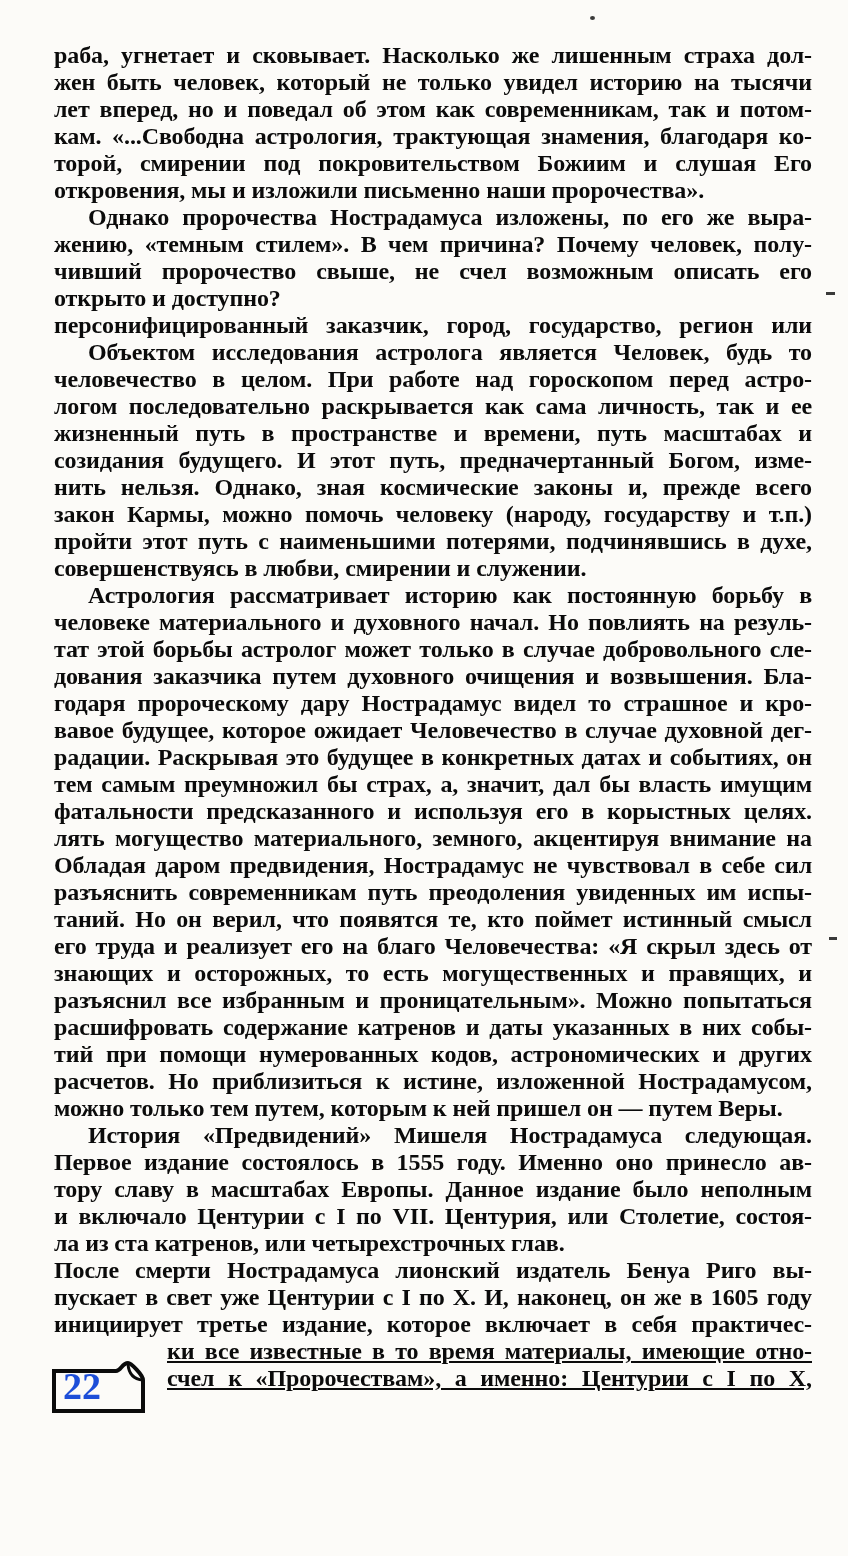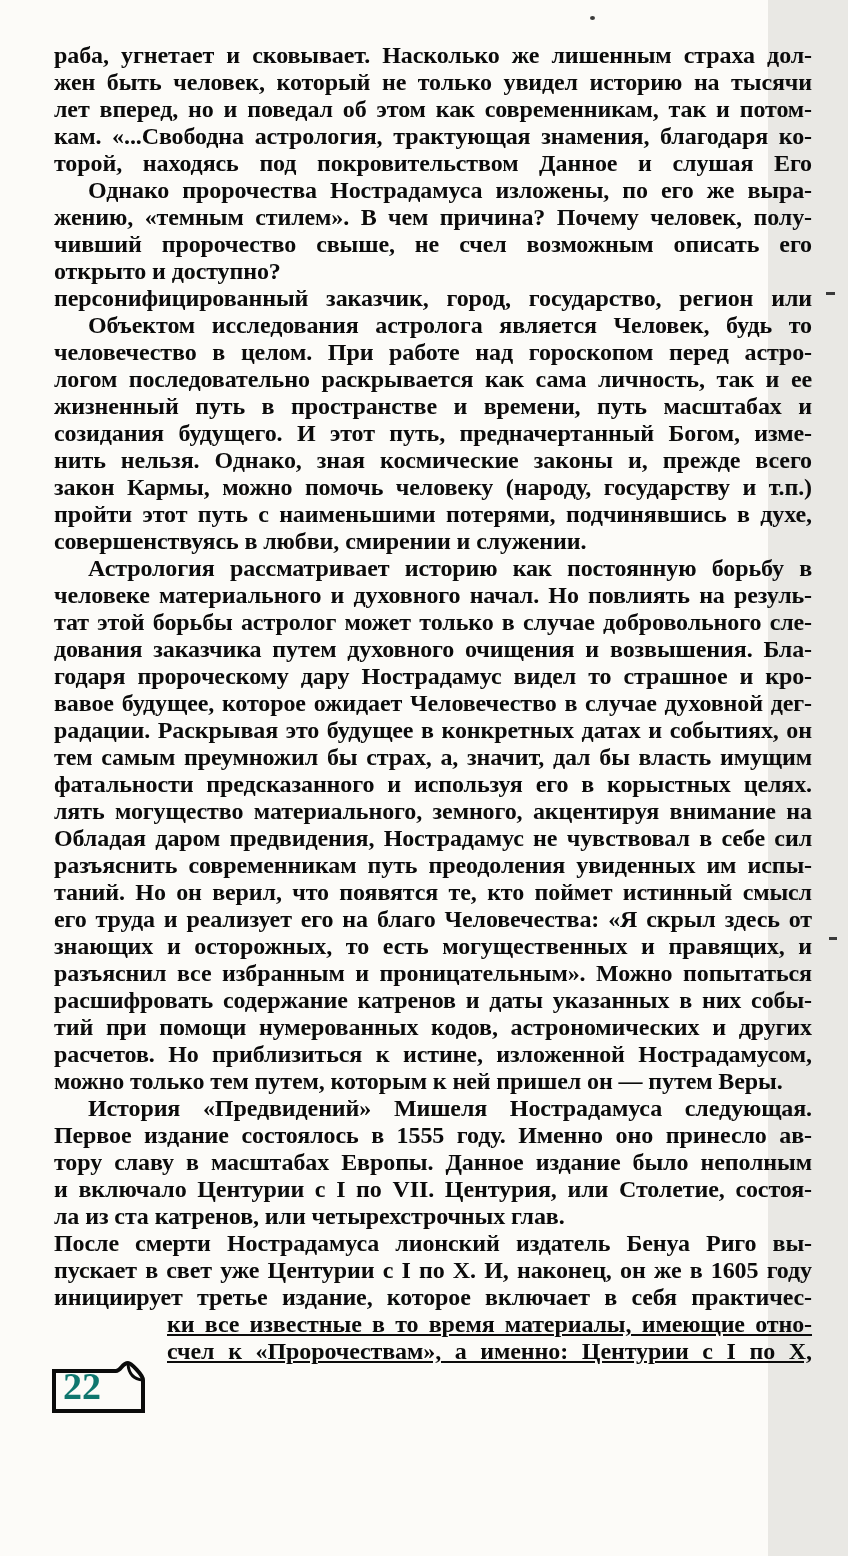--- a/index.html
+++ b/index.html
@@ -4,21 +4,21 @@
 <style>
   html, body { margin: 0; padding: 0; }
   body {
     width: 848px; height: 1556px;
     background: #e9e8e4;
     font-family: "Liberation Serif", "DejaVu Serif", serif;
     overflow: hidden;
   }
   .page {
     position: absolute; left: 0; top: 0;
-    width: 768px; height: 1556px;
+    width: 848px; height: 1556px;
     background: #fcfbf8;
     color: #0b0b0b;
   }
   .text-block {
     position: absolute;
     left: 54px; top: 42px;
     width: 758px;
     font-size: 24px;
     font-weight: 700;
     line-height: 27px;
@@ -37,36 +37,37 @@
     left: 50px; top: 1358px;
     width: 100px; height: 58px;
   }
   .page-badge svg { position: absolute; left: 0; top: 0; width: 100%; height: 100%; }
   .page-badge .num {
     position: absolute;
     left: 13px; top: 9px;
     font-size: 38px;
     font-weight: 700;
     line-height: 1;
-    color: #0f766e;
+    color: #1d4ed8;
   }
   .artifact { position: absolute; background: #3a3a3a; }
   .artifact.dot { border-radius: 50%; }
 </style>
 </head>
 <body>
 
 <div class="page">
 
   <div class="text-block" id="text-block">
       <div class="line">раба, угнетает и сковывает. Насколько же лишенным страха дол-</div>
       <div class="line">жен быть человек, который не только увидел историю на тысячи</div>
       <div class="line">лет вперед, но и поведал об этом как современникам, так и потом-</div>
       <div class="line">кам. «...Свободна астрология, трактующая знамения, благодаря ко-</div>
-      <div class="line">торой, находясь под покровительством Данное и слушая Его</div>
+      <div class="line">торой, смирении под покровительством Божиим и слушая Его</div>
+      <div class="line para-end">откровения, мы и изложили письменно наши пророчества».</div>
       <div class="line indent">Однако пророчества Нострадамуса изложены, по его же выра-</div>
       <div class="line">жению, «темным стилем». В чем причина? Почему человек, полу-</div>
       <div class="line">чивший пророчество свыше, не счел возможным описать его</div>
       <div class="line para-end">открыто и доступно?</div>
       <div class="line">персонифицированный заказчик, город, государство, регион или</div>
       <div class="line indent">Объектом исследования астролога является Человек, будь то</div>
       <div class="line">человечество в целом. При работе над гороскопом перед астро-</div>
       <div class="line">логом последовательно раскрывается как сама личность, так и ее</div>
       <div class="line">жизненный путь в пространстве и времени, путь масштабах и</div>
       <div class="line">созидания будущего. И этот путь, предначертанный Богом, изме-</div>

